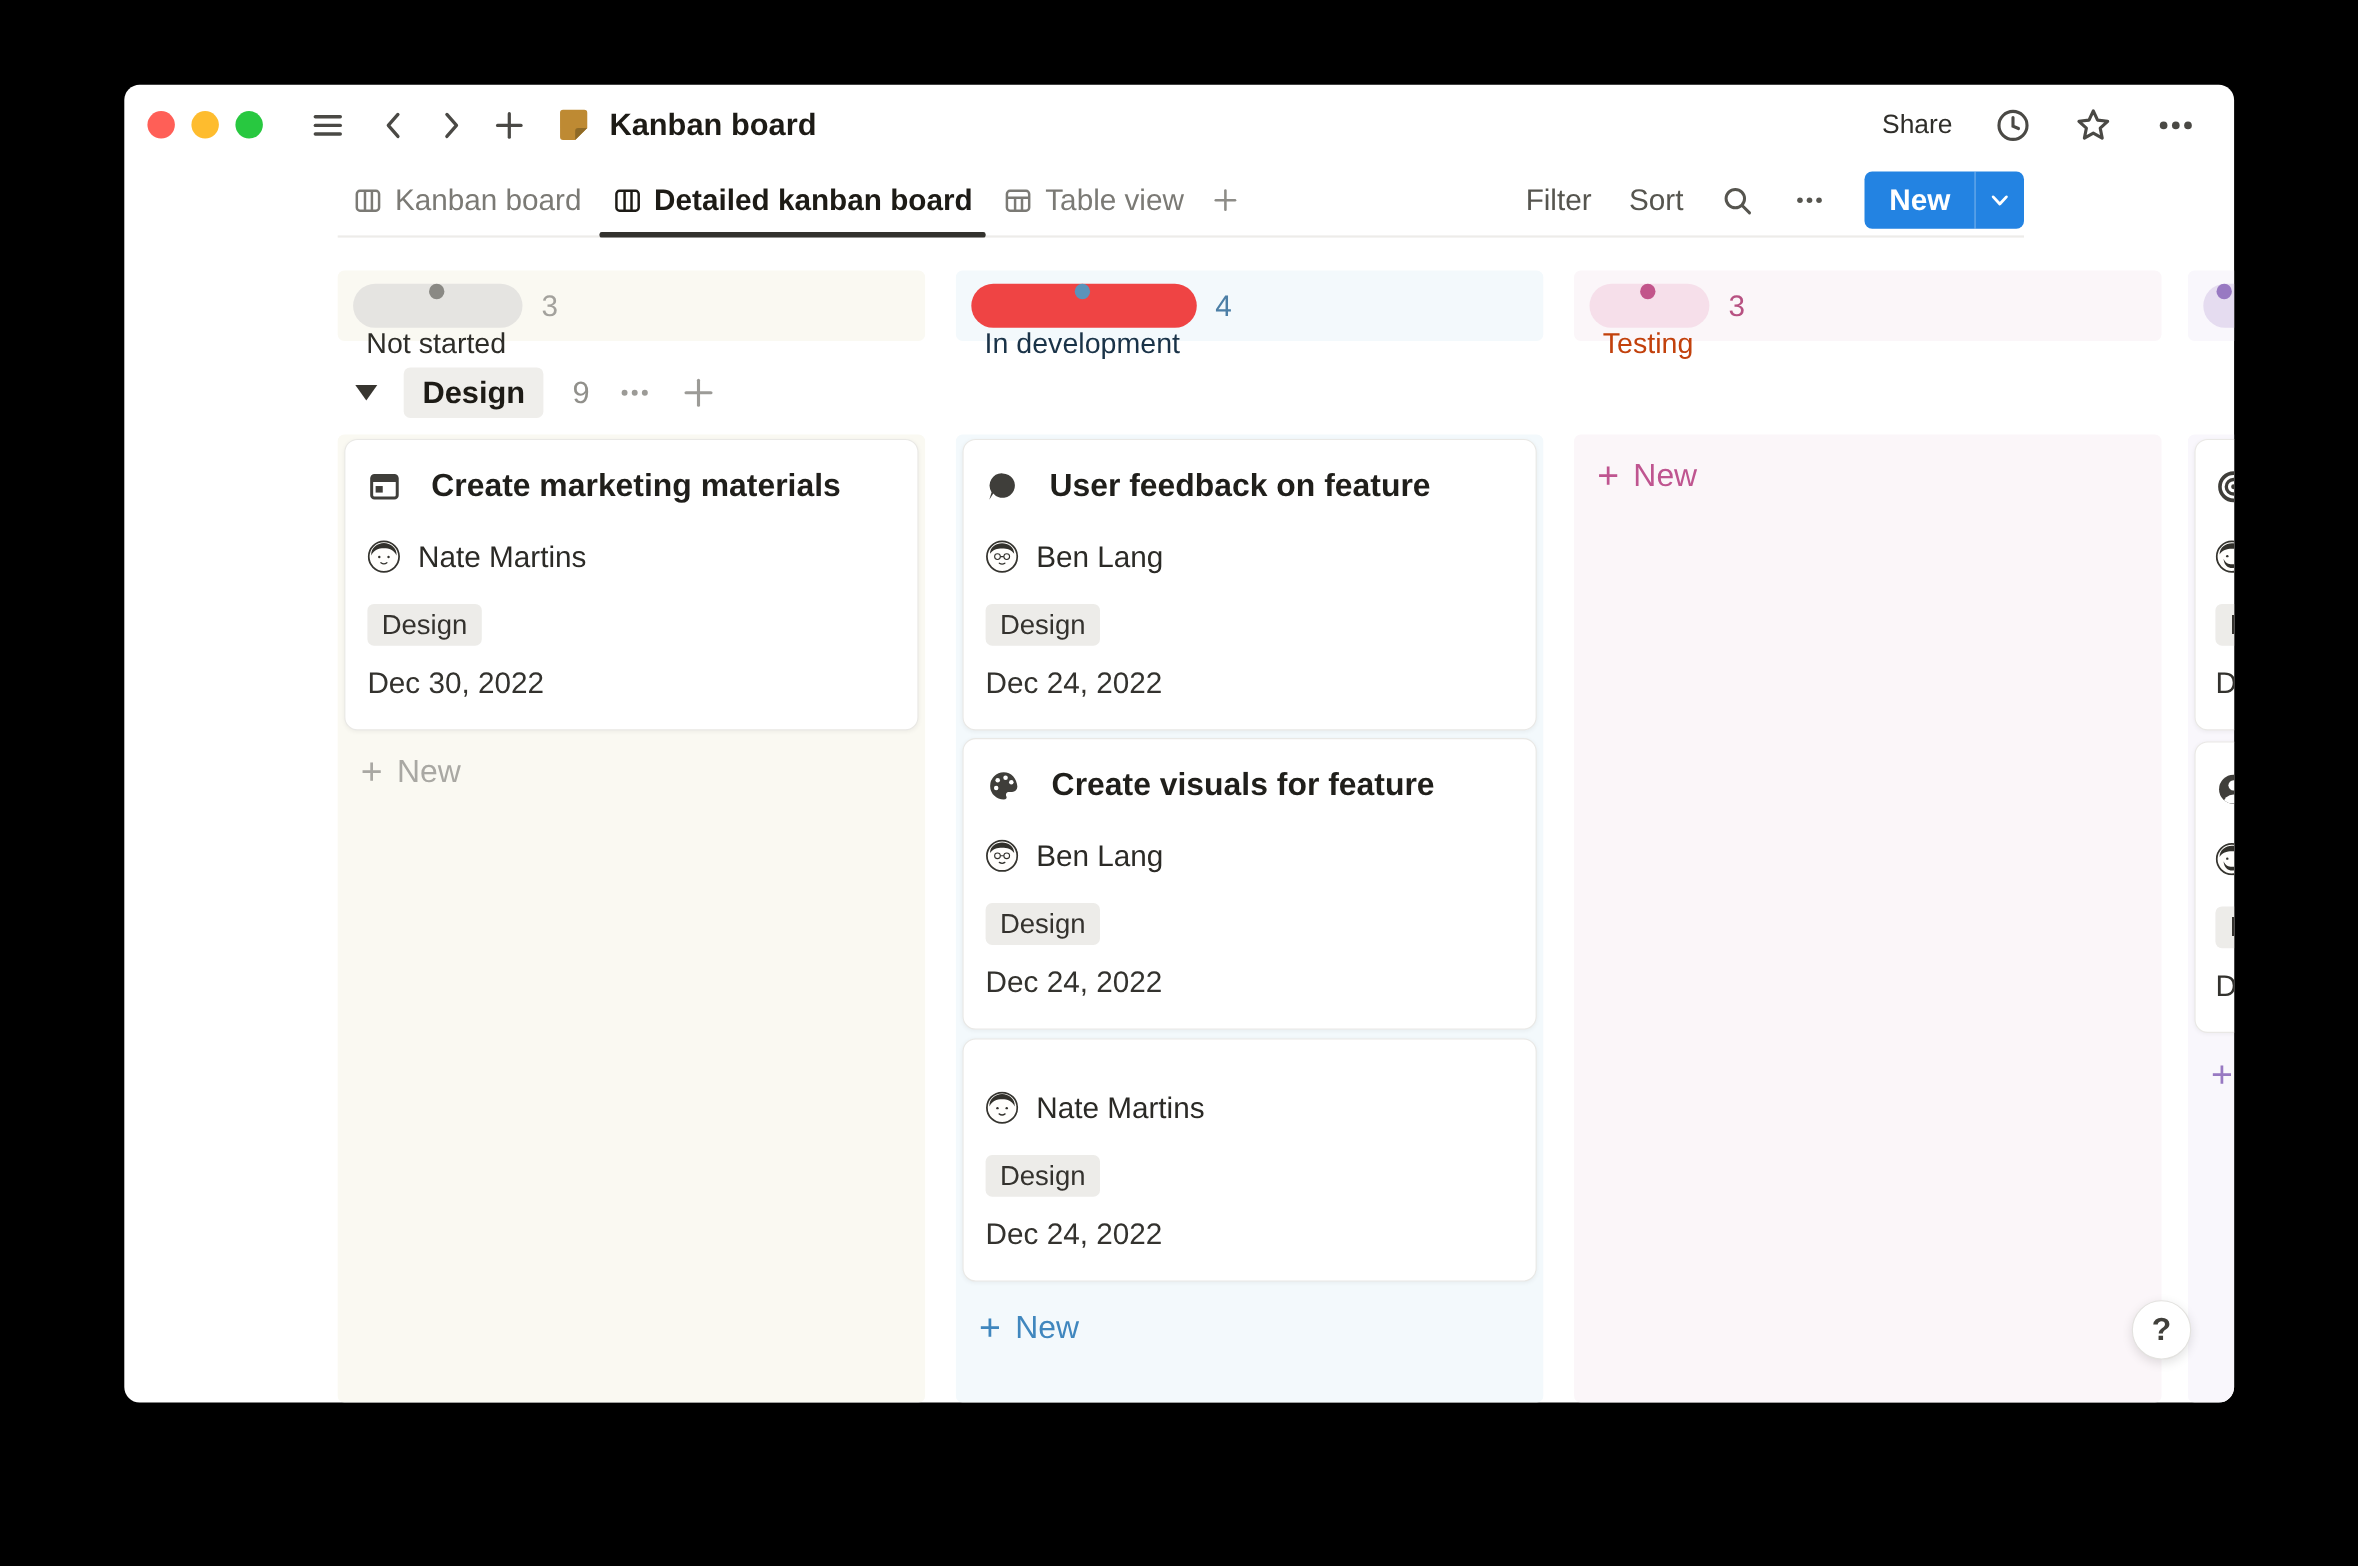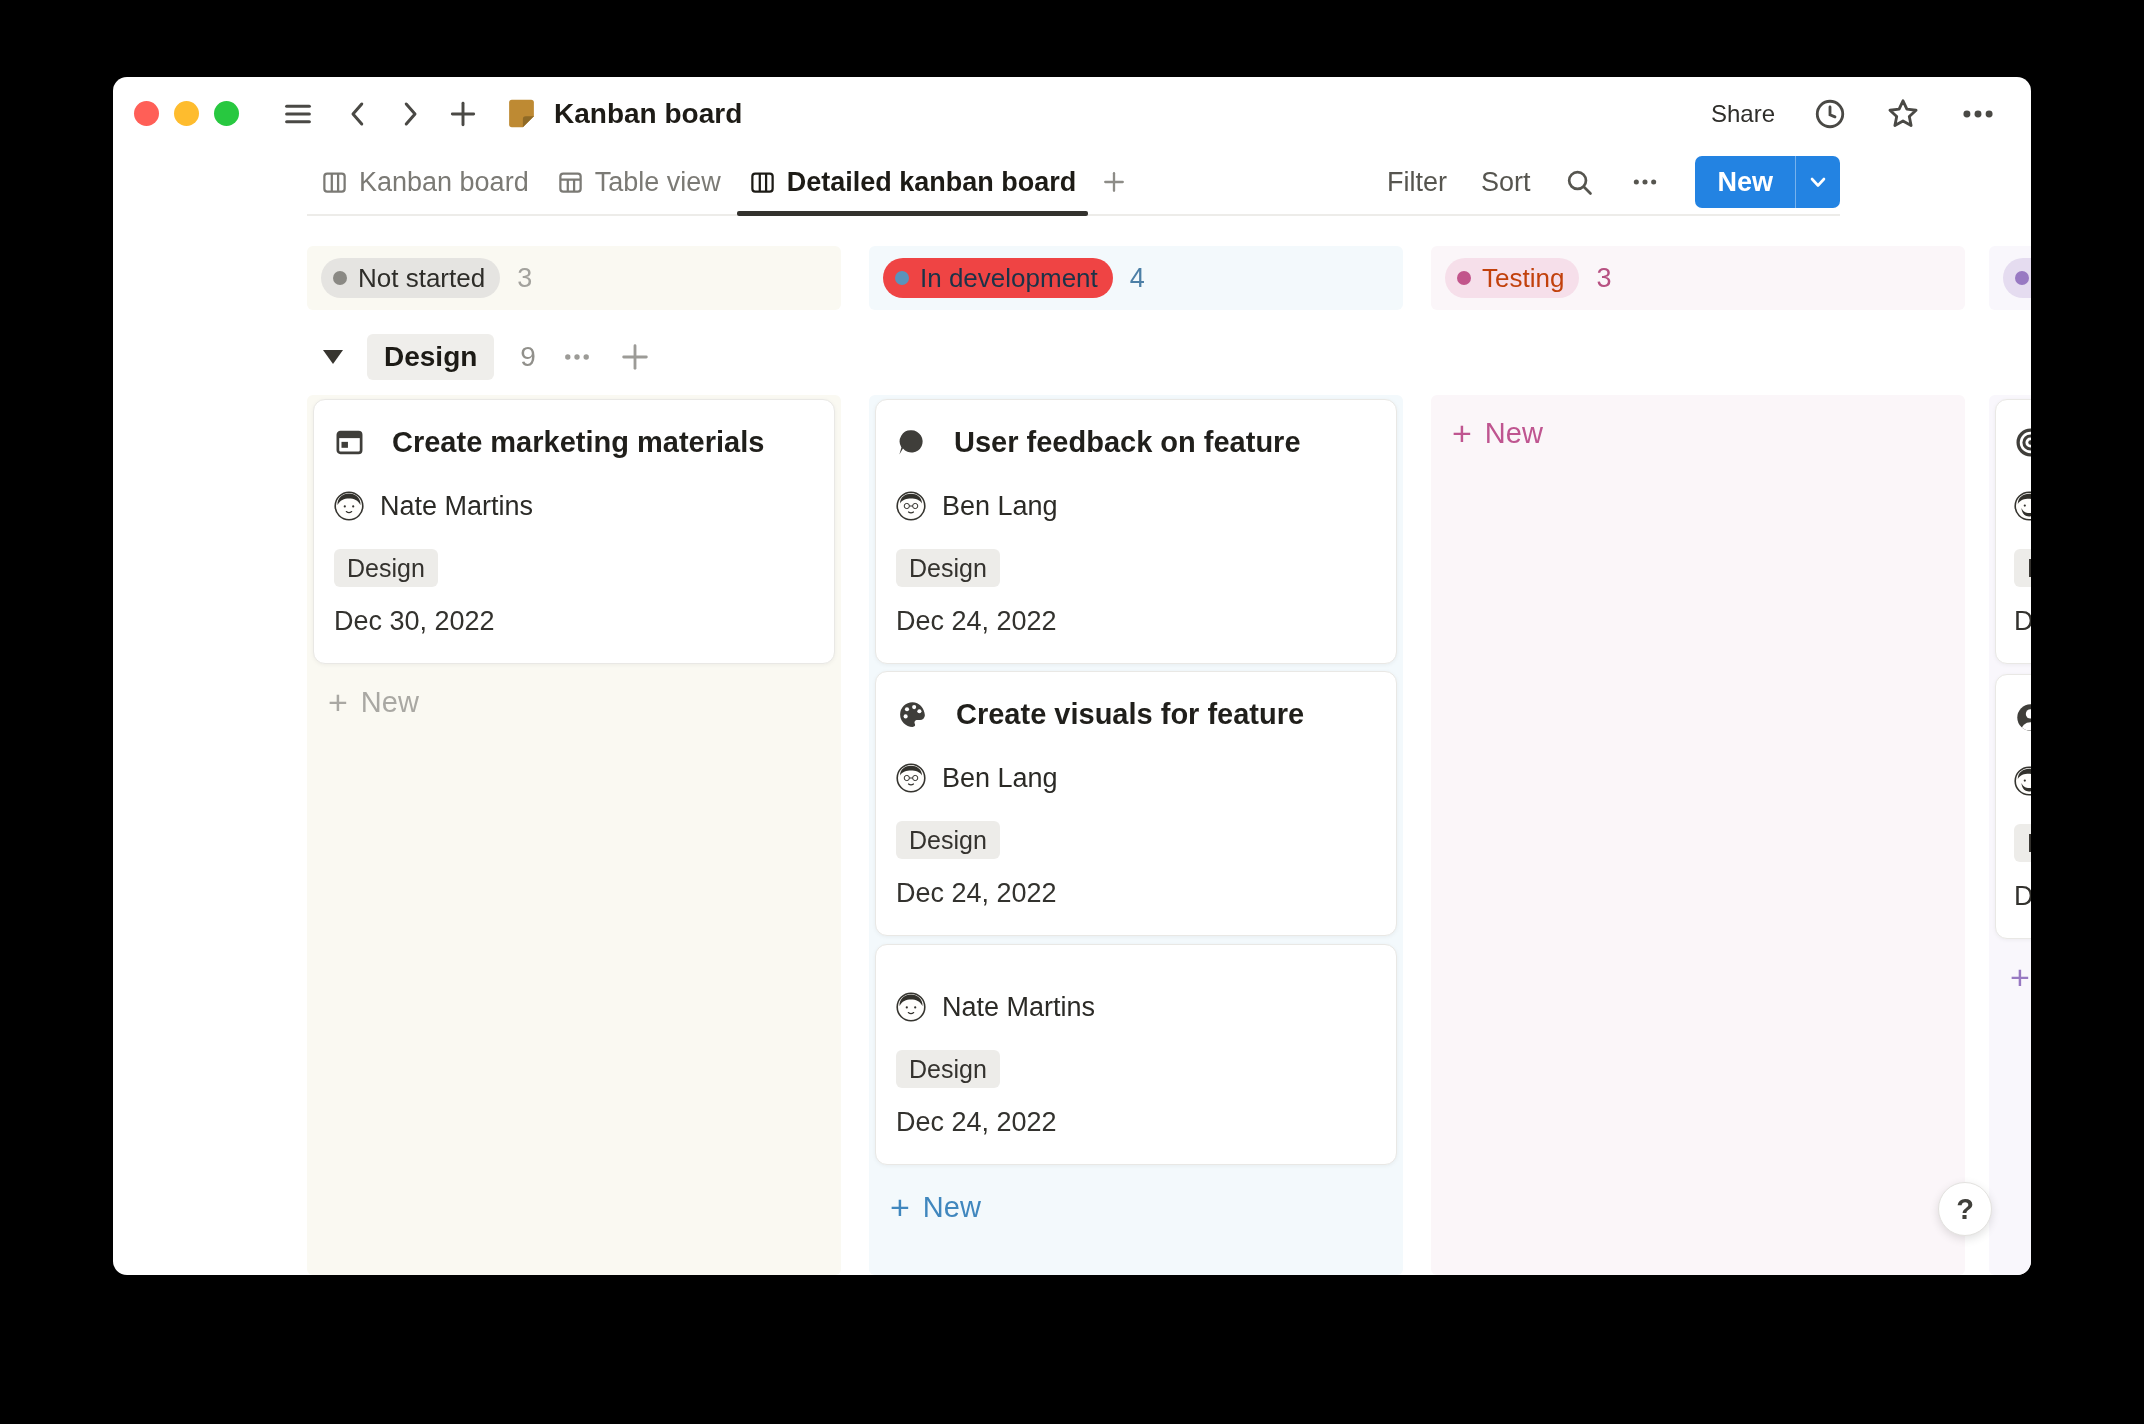--- a/index.html
+++ b/index.html
@@ -36,22 +36,22 @@
   .new-btn .sep { width:1px; background:rgba(255,255,255,.38); }
   .new-btn .chev { display:flex; align-items:center; justify-content:center; width:44px; }
 
   
   .col-header { position:absolute; top:169px; height:64px; width:534px;
                 border-radius:6px; display:flex; align-items:center; padding:0 14px; }
   .col-body   { position:absolute; top:318px; bottom:0; width:534px;
                 border-radius:6px; padding-top:4px; }
   .x0{left:194px}.x1{left:756px}.x2{left:1318px}.x3{left:1876px}
   .bg0{background:#FAF9F2}.bg1{background:#F3F9FC}.bg2{background:#FBF6F9}.bg3{background:#F9F7FC}
-  .pill { display:flex; align-items:center; gap:11px; height:40px; padding:0 15px 0 12px;
-          border-radius:20px; font-size:26px; font-weight:500; white-space:nowrap; }
+  .pill { display:flex; align-items:center; gap:25px; height:40px; padding:0 15px 0 12px;
+          border-radius:20px; font-size:26px; font-weight:500; white-space:nowrap;flex-direction:column; }
   .p0{background:#E5E4E1;color:#2E2D29}.p1{background:#ef4444;color:#1A3348}
   .p2{background:#F6DFEA;color:#c2410c}.p3{background:#E5DCF0;color:#36254A}
   .dot { width:14px; height:14px; border-radius:50%; flex:none; }
   .col-count { margin-left:17px; font-size:27px; }
   .cc0{color:#A3A29D}.cc1{color:#4C7FA6}.cc2{color:#B75182}
 
   
   .group-row { position:absolute; left:194px; top:254px; height:52px;
                display:flex; align-items:center; }
   .tri { width:0; height:0; border-left:10px solid transparent; border-right:10px solid transparent;
@@ -160,36 +160,36 @@
 
   <div class="tabbar">
     <div class="tab">
       <svg width="27" height="27" viewBox="0 0 24 24">
           <rect x="3" y="4" width="18" height="16" rx="2.5" fill="none" stroke="currentColor" stroke-width="2"></rect>
           <line x1="9.6" y1="4" x2="9.6" y2="20" stroke="currentColor" stroke-width="2"></line>
           <line x1="15.2" y1="4" x2="15.2" y2="20" stroke="currentColor" stroke-width="2"></line>
         </svg>
       <span>Kanban board</span>
     </div>
+    <div class="tab active">
+      <svg width="27" height="27" viewBox="0 0 24 24">
+          <rect x="3" y="4" width="18" height="16" rx="2.5" fill="none" stroke="currentColor" stroke-width="2"></rect>
+          <line x1="9.6" y1="4" x2="9.6" y2="20" stroke="currentColor" stroke-width="2"></line>
+          <line x1="15.2" y1="4" x2="15.2" y2="20" stroke="currentColor" stroke-width="2"></line>
+        </svg>
+      <span>Detailed kanban board</span>
+    </div>
     <div class="tab">
       <svg width="27" height="27" viewBox="0 0 24 24">
           <rect x="3" y="4" width="18" height="16" rx="2.5" fill="none" stroke="currentColor" stroke-width="2"></rect>
           <line x1="3" y1="9.5" x2="21" y2="9.5" stroke="currentColor" stroke-width="2"></line>
           <line x1="9.6" y1="9.5" x2="9.6" y2="20" stroke="currentColor" stroke-width="2"></line>
           <line x1="15.2" y1="9.5" x2="15.2" y2="20" stroke="currentColor" stroke-width="2"></line>
         </svg>
       <span>Table view</span>
-    </div>
-    <div class="tab active">
-      <svg width="27" height="27" viewBox="0 0 24 24">
-          <rect x="3" y="4" width="18" height="16" rx="2.5" fill="none" stroke="currentColor" stroke-width="2"></rect>
-          <line x1="9.6" y1="4" x2="9.6" y2="20" stroke="currentColor" stroke-width="2"></line>
-          <line x1="15.2" y1="4" x2="15.2" y2="20" stroke="currentColor" stroke-width="2"></line>
-        </svg>
-      <span>Detailed kanban board</span>
     </div>
     <span class="add-view">
       <svg width="28" height="28" viewBox="0 0 24 24">
           <g stroke="currentColor" stroke-width="2" stroke-linecap="round">
             <line x1="12" y1="4.5" x2="12" y2="19.5"></line>
             <line x1="4.5" y1="12" x2="19.5" y2="12"></line>
           </g>
         </svg>
     </span>
 

